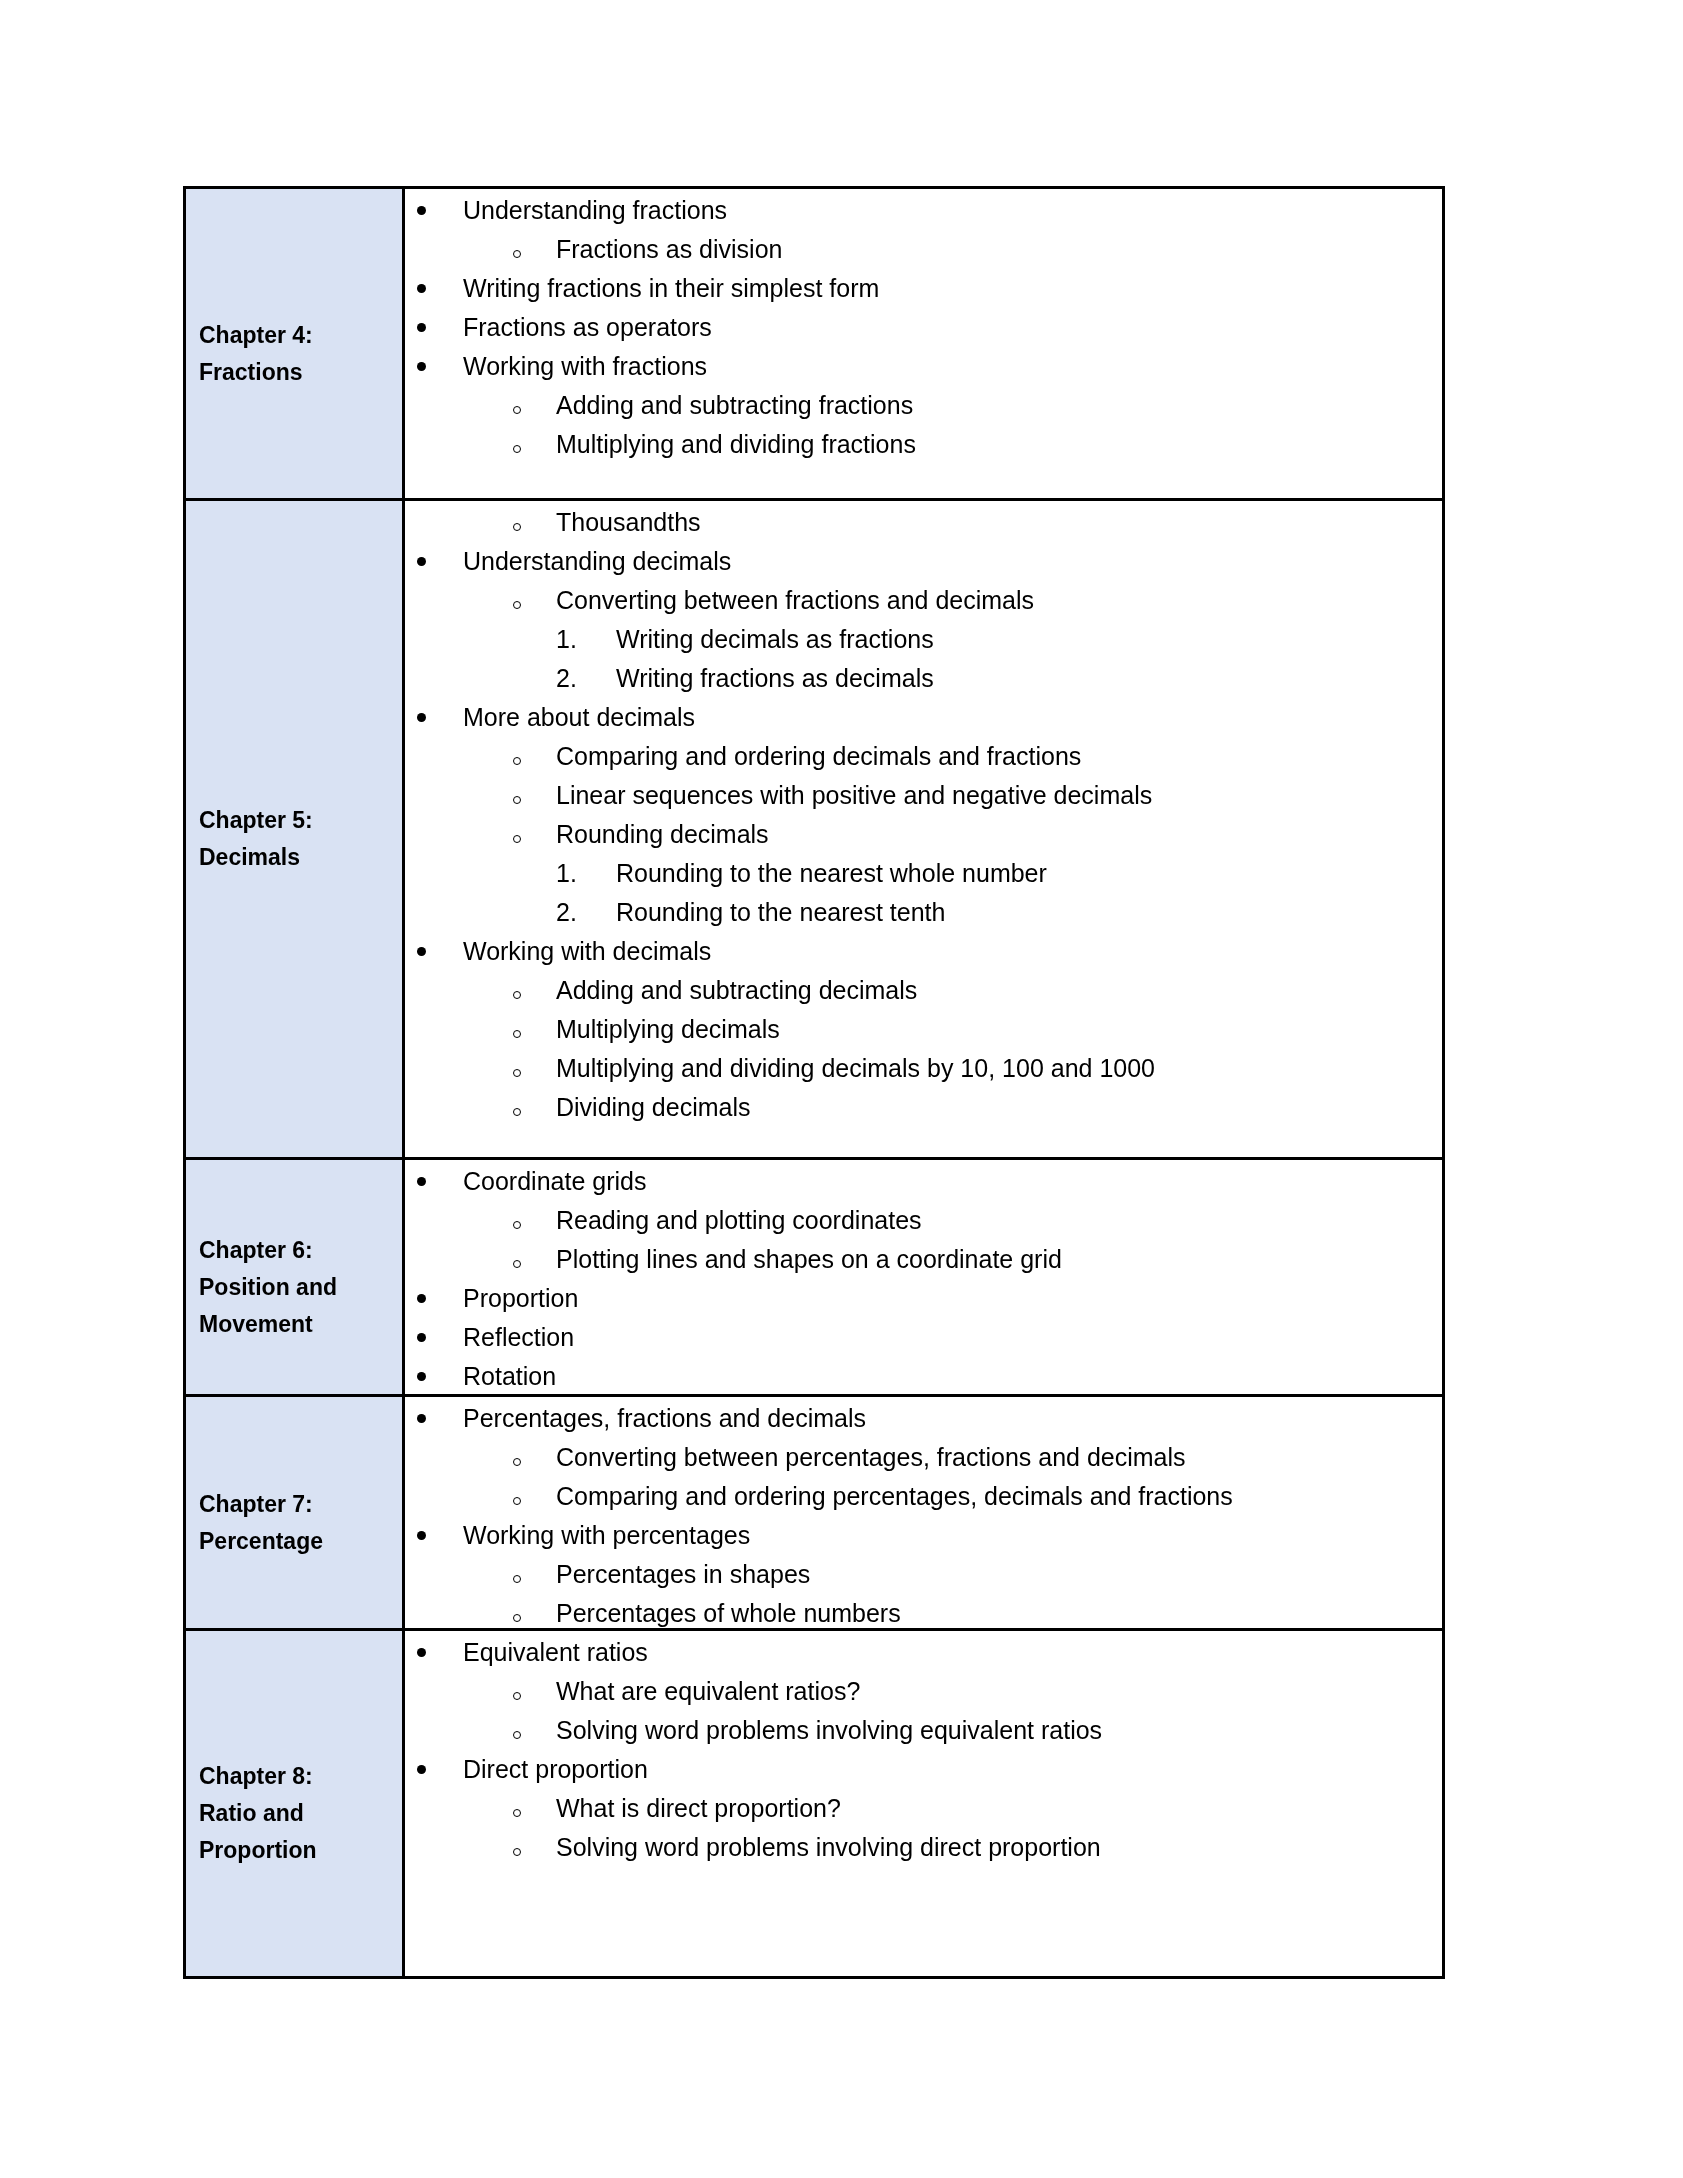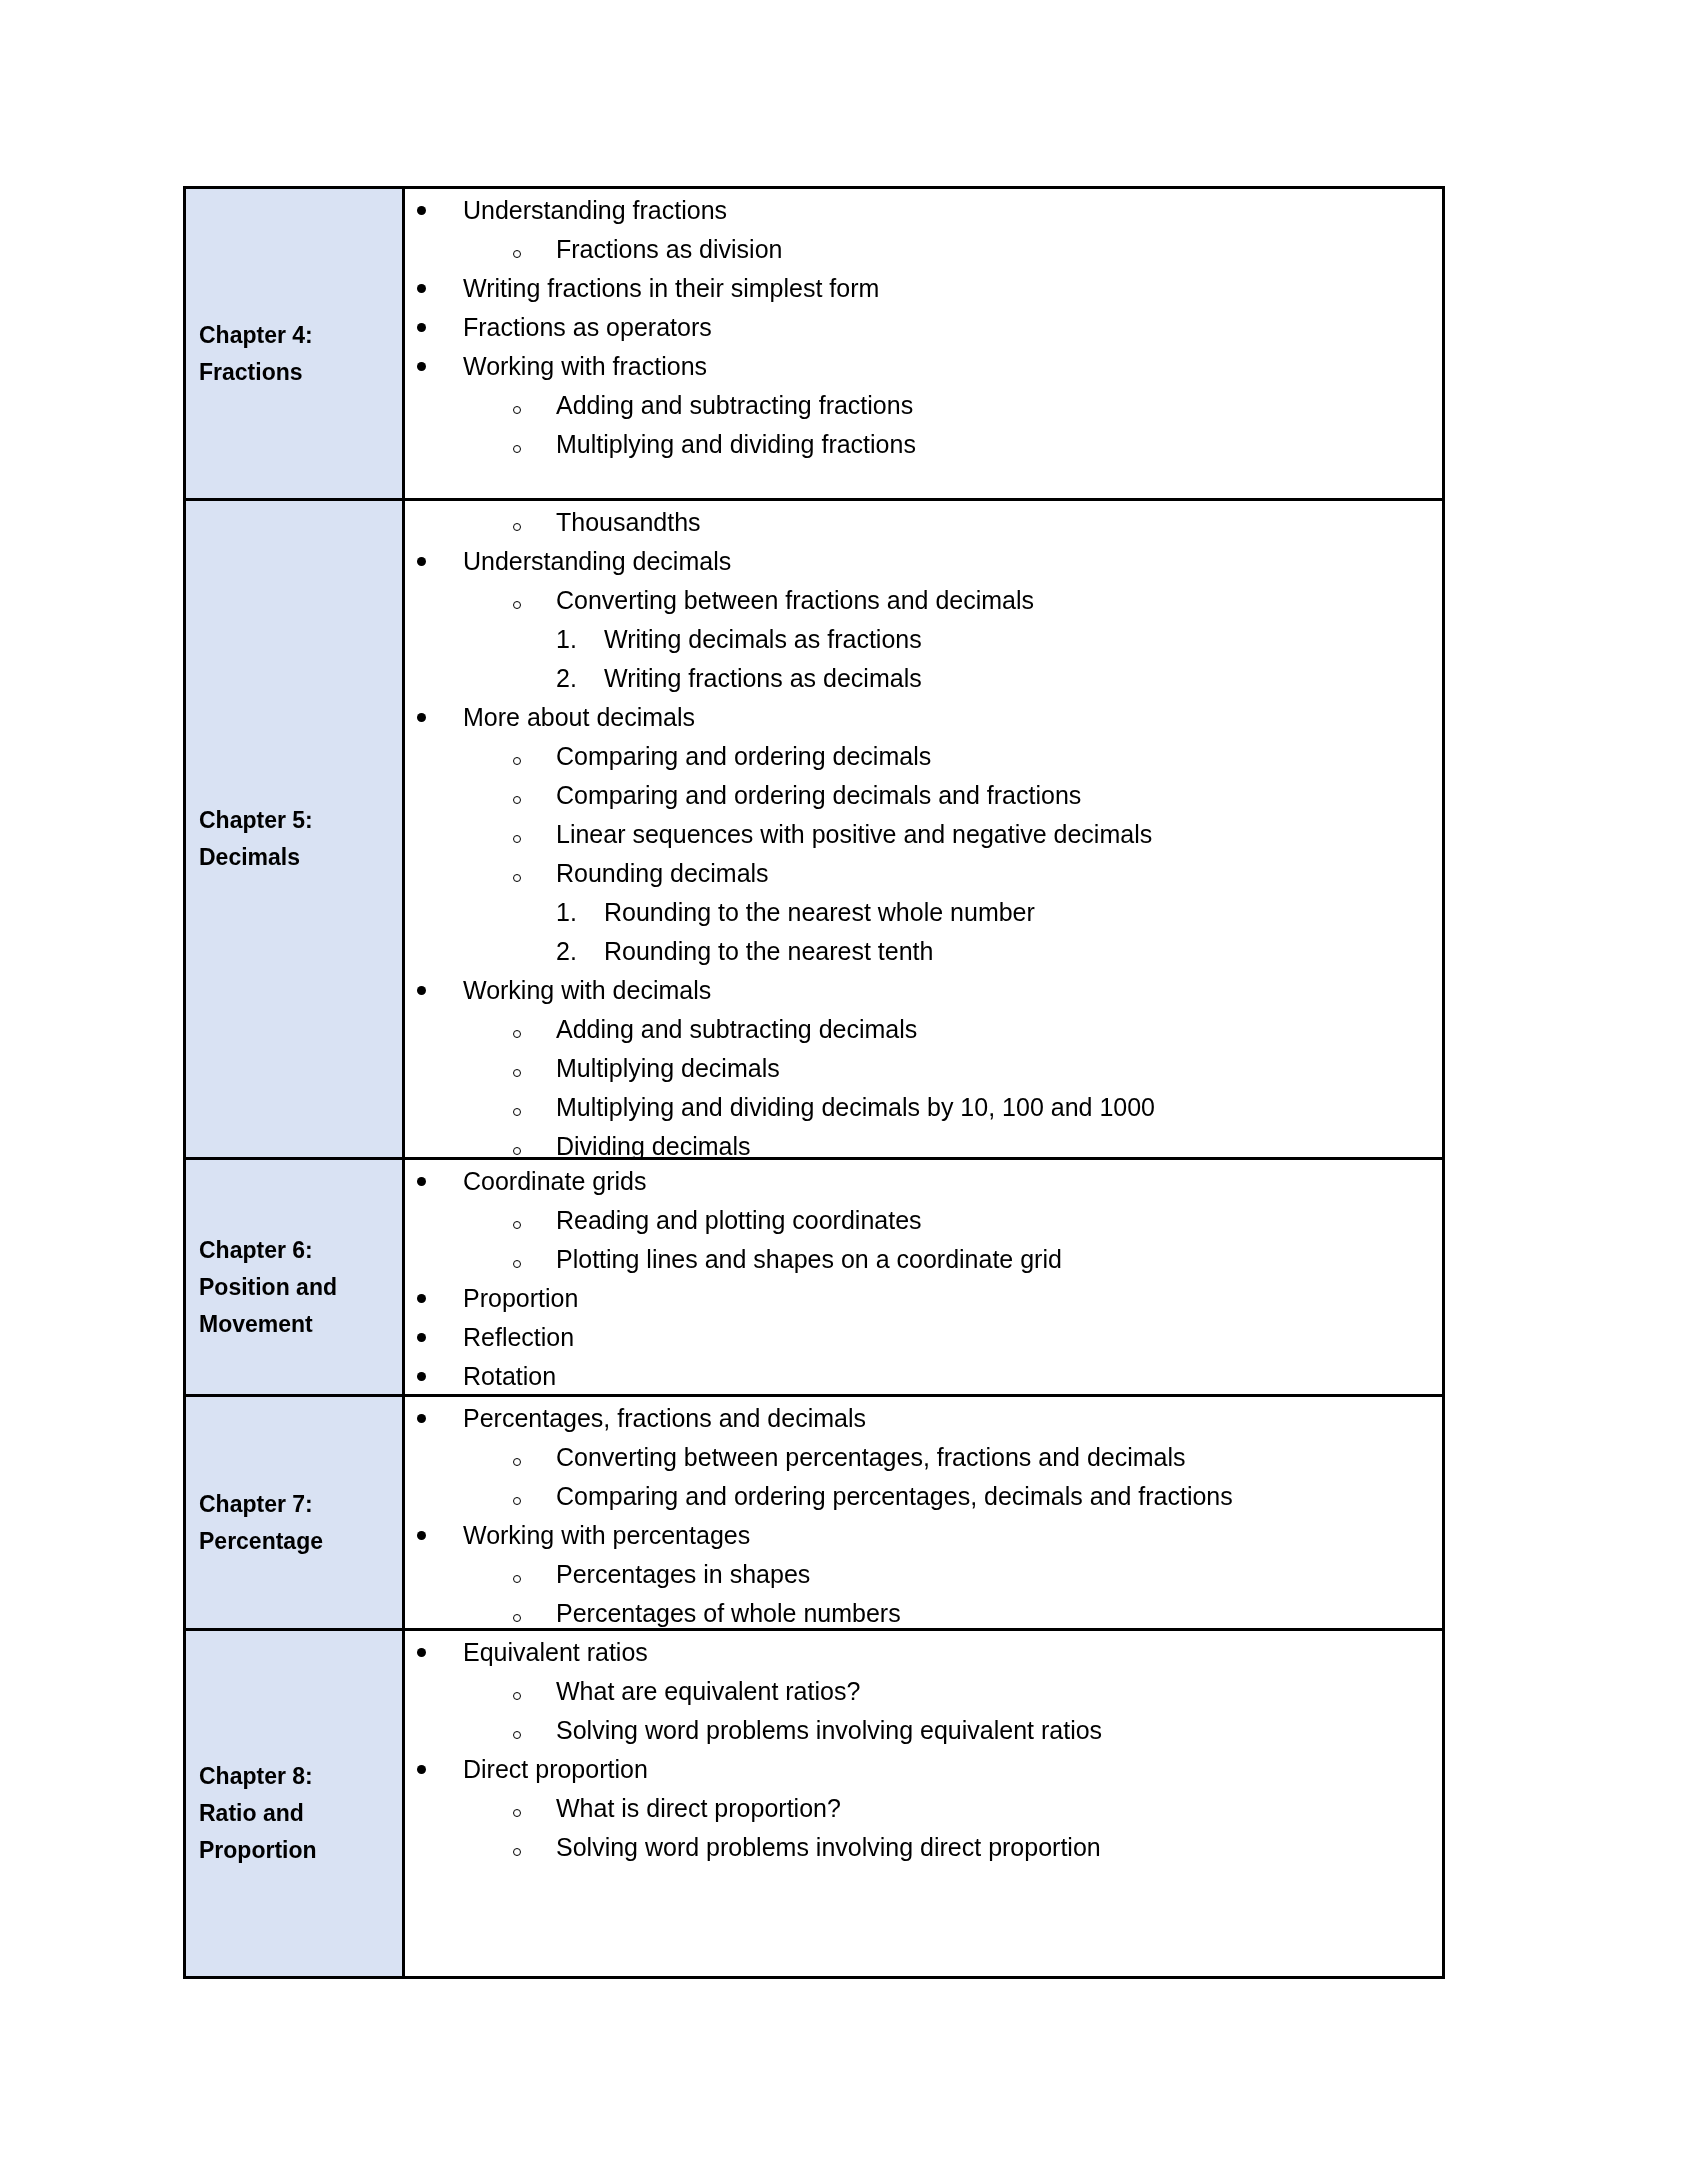--- a/index.html
+++ b/index.html
@@ -26,21 +26,21 @@
     position: relative; height: 39px; line-height: 39px; font-size: 25px; white-space: nowrap;
   }
   .marker { position: absolute; top: 0; }
   .l1 .marker { left: 12px; }
   .l1 .marker .dot { display: inline-block; width: 9px; height: 9px; border-radius: 50%; background: #000; vertical-align: middle; margin-top: -3px; }
   .l1 .txt { position: absolute; left: 58px; }
   .l2 .marker { left: 108px; }
   .l2 .marker .ring { display: inline-block; width: 8px; height: 8px; border-radius: 50%; border: 1.5px solid #000; box-sizing: border-box; vertical-align: middle; margin-top: 6px; }
   .l2 .txt { position: absolute; left: 151px; }
   .l3 .marker { left: 151px; font-size: 25px; }
-  .l3 .txt { position: absolute; left: 199px; }
+  .l3 .txt { position: absolute; left: 211px; }
 </style>
 </head>
 <body>
 
 <div class="table" id="table">
     <div class="row" style="height: 309px;">
       <div class="label-cell">
         <div class="label">Chapter 4:
 Fractions</div>
       </div>
@@ -100,24 +100,20 @@
         <div class="line l3">
           <span class="marker">2.</span>
           <span class="txt">Writing fractions as decimals</span>
         </div>
         <div class="line l1">
           <span class="marker"><span class="dot"></span></span>
           <span class="txt">More about decimals</span>
         </div>
         <div class="line l2">
           <span class="marker"><span class="ring"></span></span>
-          <span class="txt">Comparing and ordering decimals</span>
-        </div>
-        <div class="line l2">
-          <span class="marker"><span class="ring"></span></span>
           <span class="txt">Comparing and ordering decimals and fractions</span>
         </div>
         <div class="line l2">
           <span class="marker"><span class="ring"></span></span>
           <span class="txt">Linear sequences with positive and negative decimals</span>
         </div>
         <div class="line l2">
           <span class="marker"><span class="ring"></span></span>
           <span class="txt">Rounding decimals</span>
         </div>

